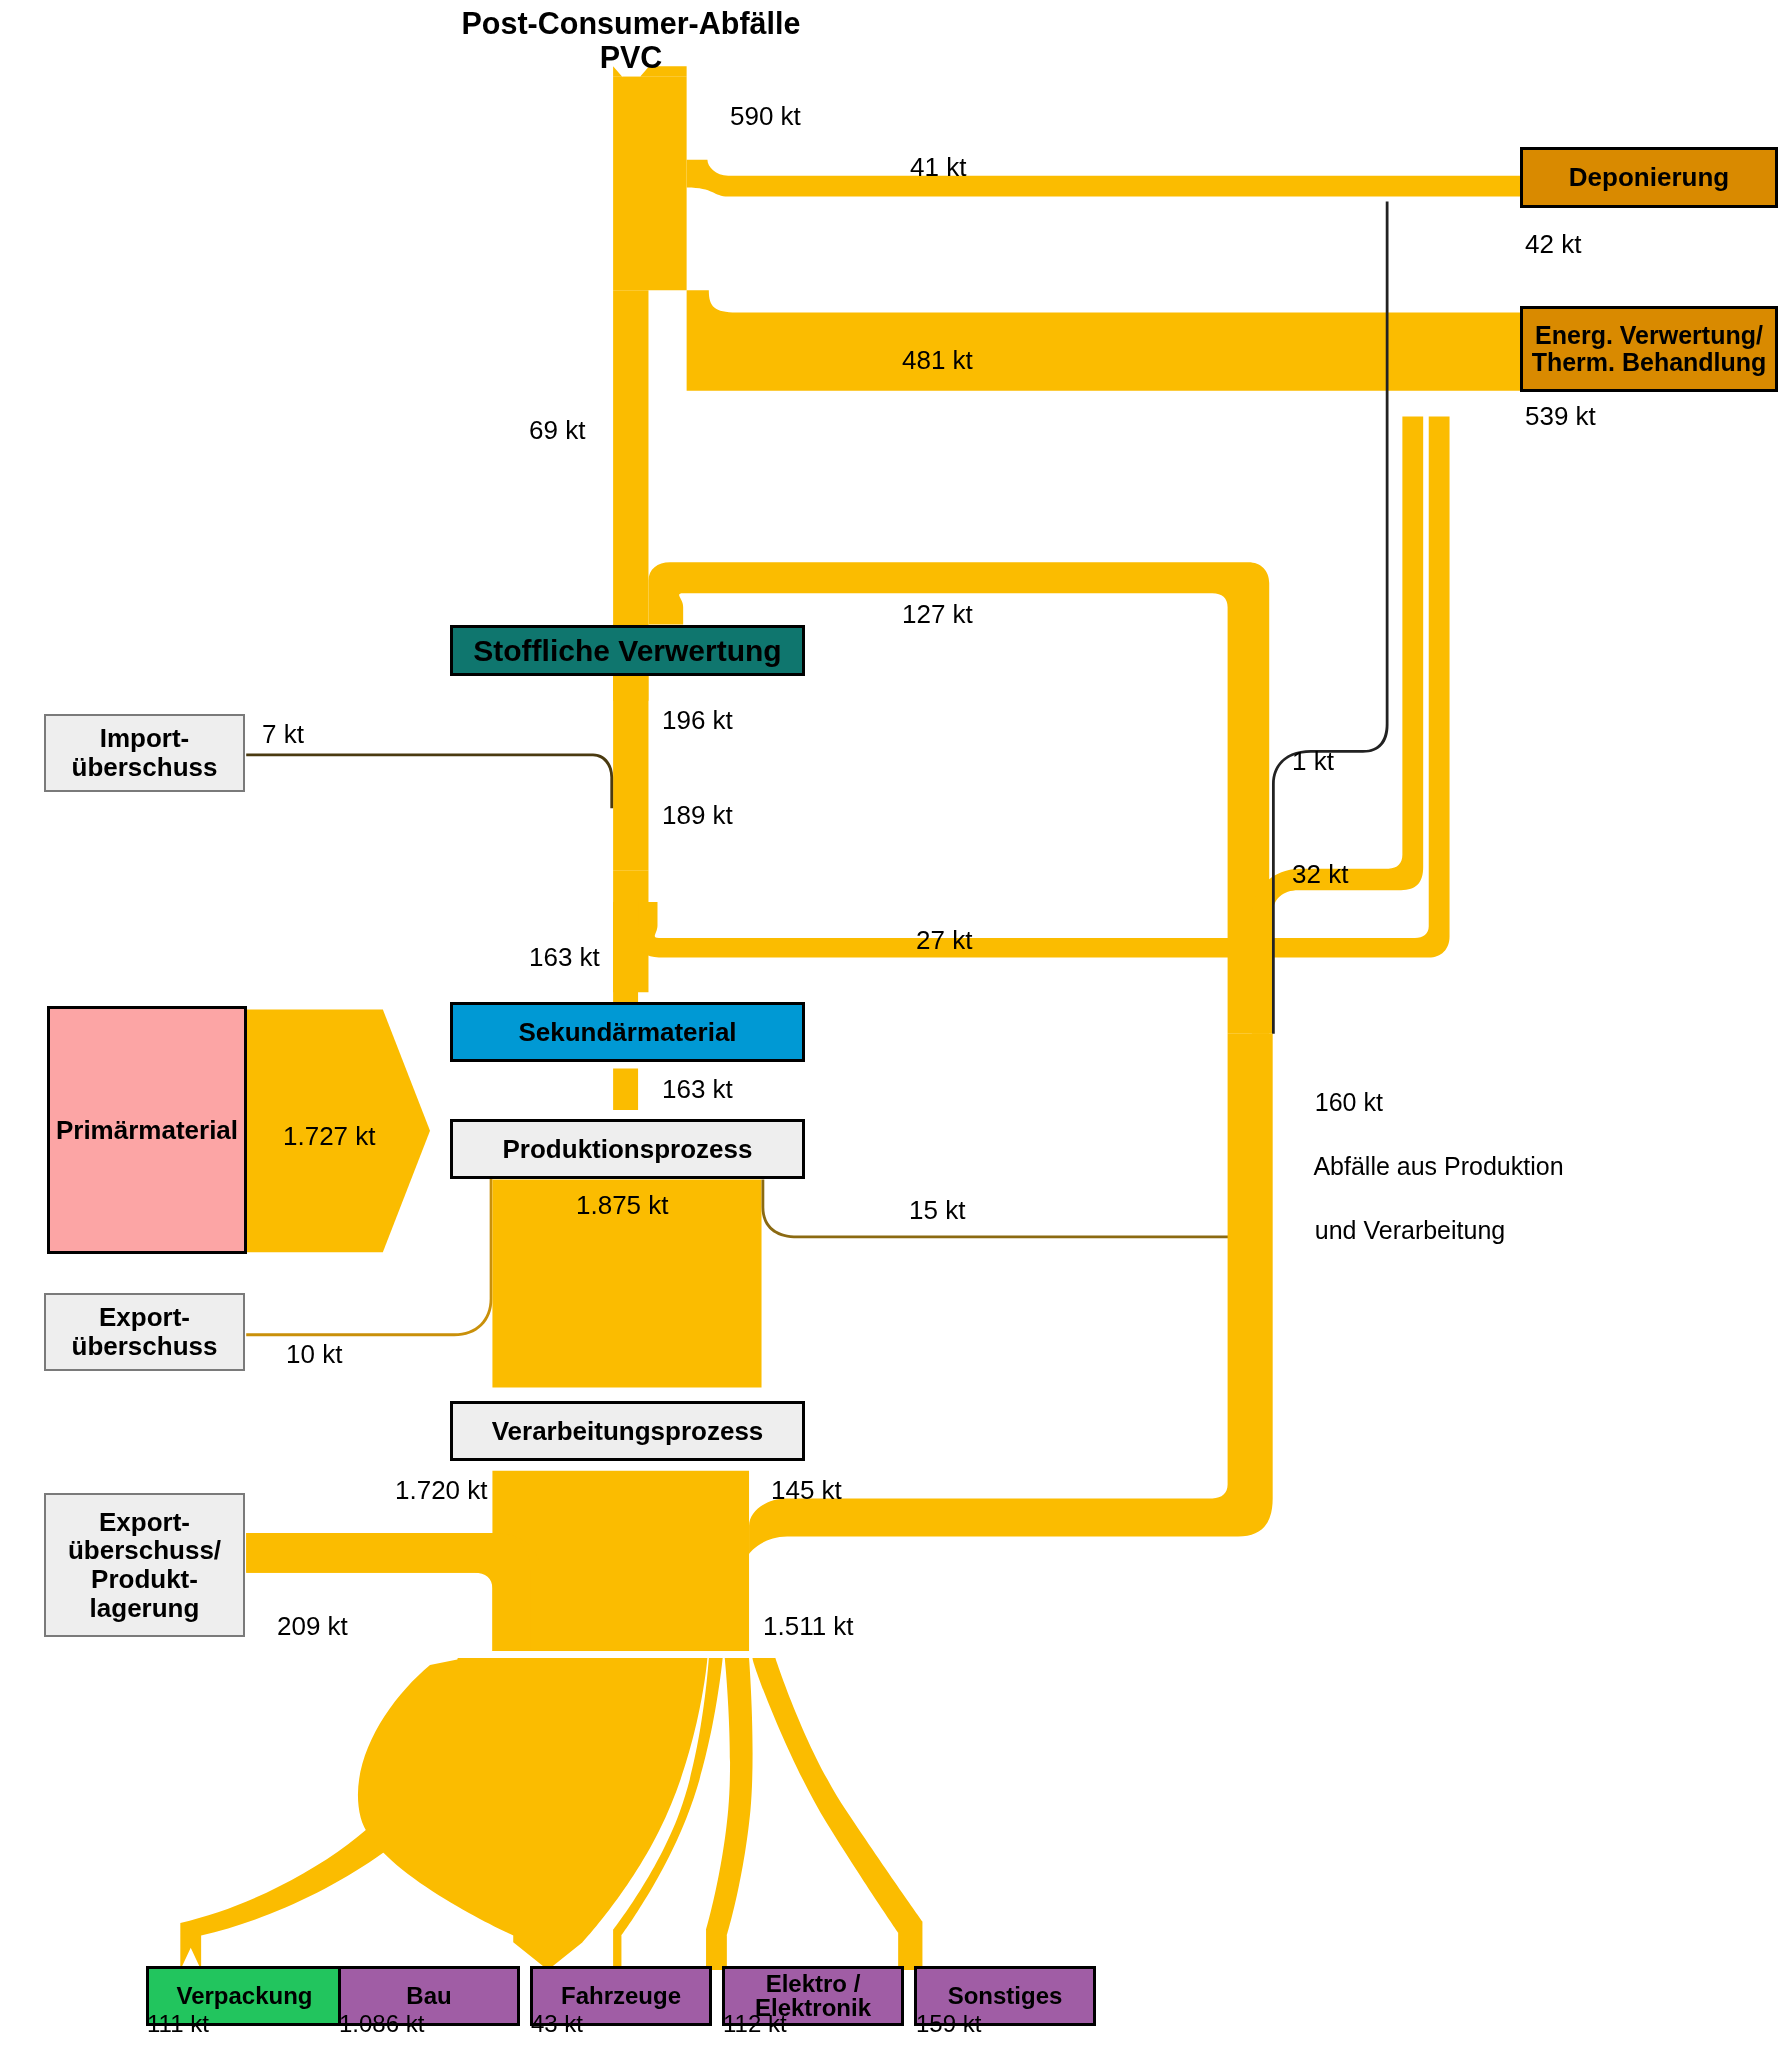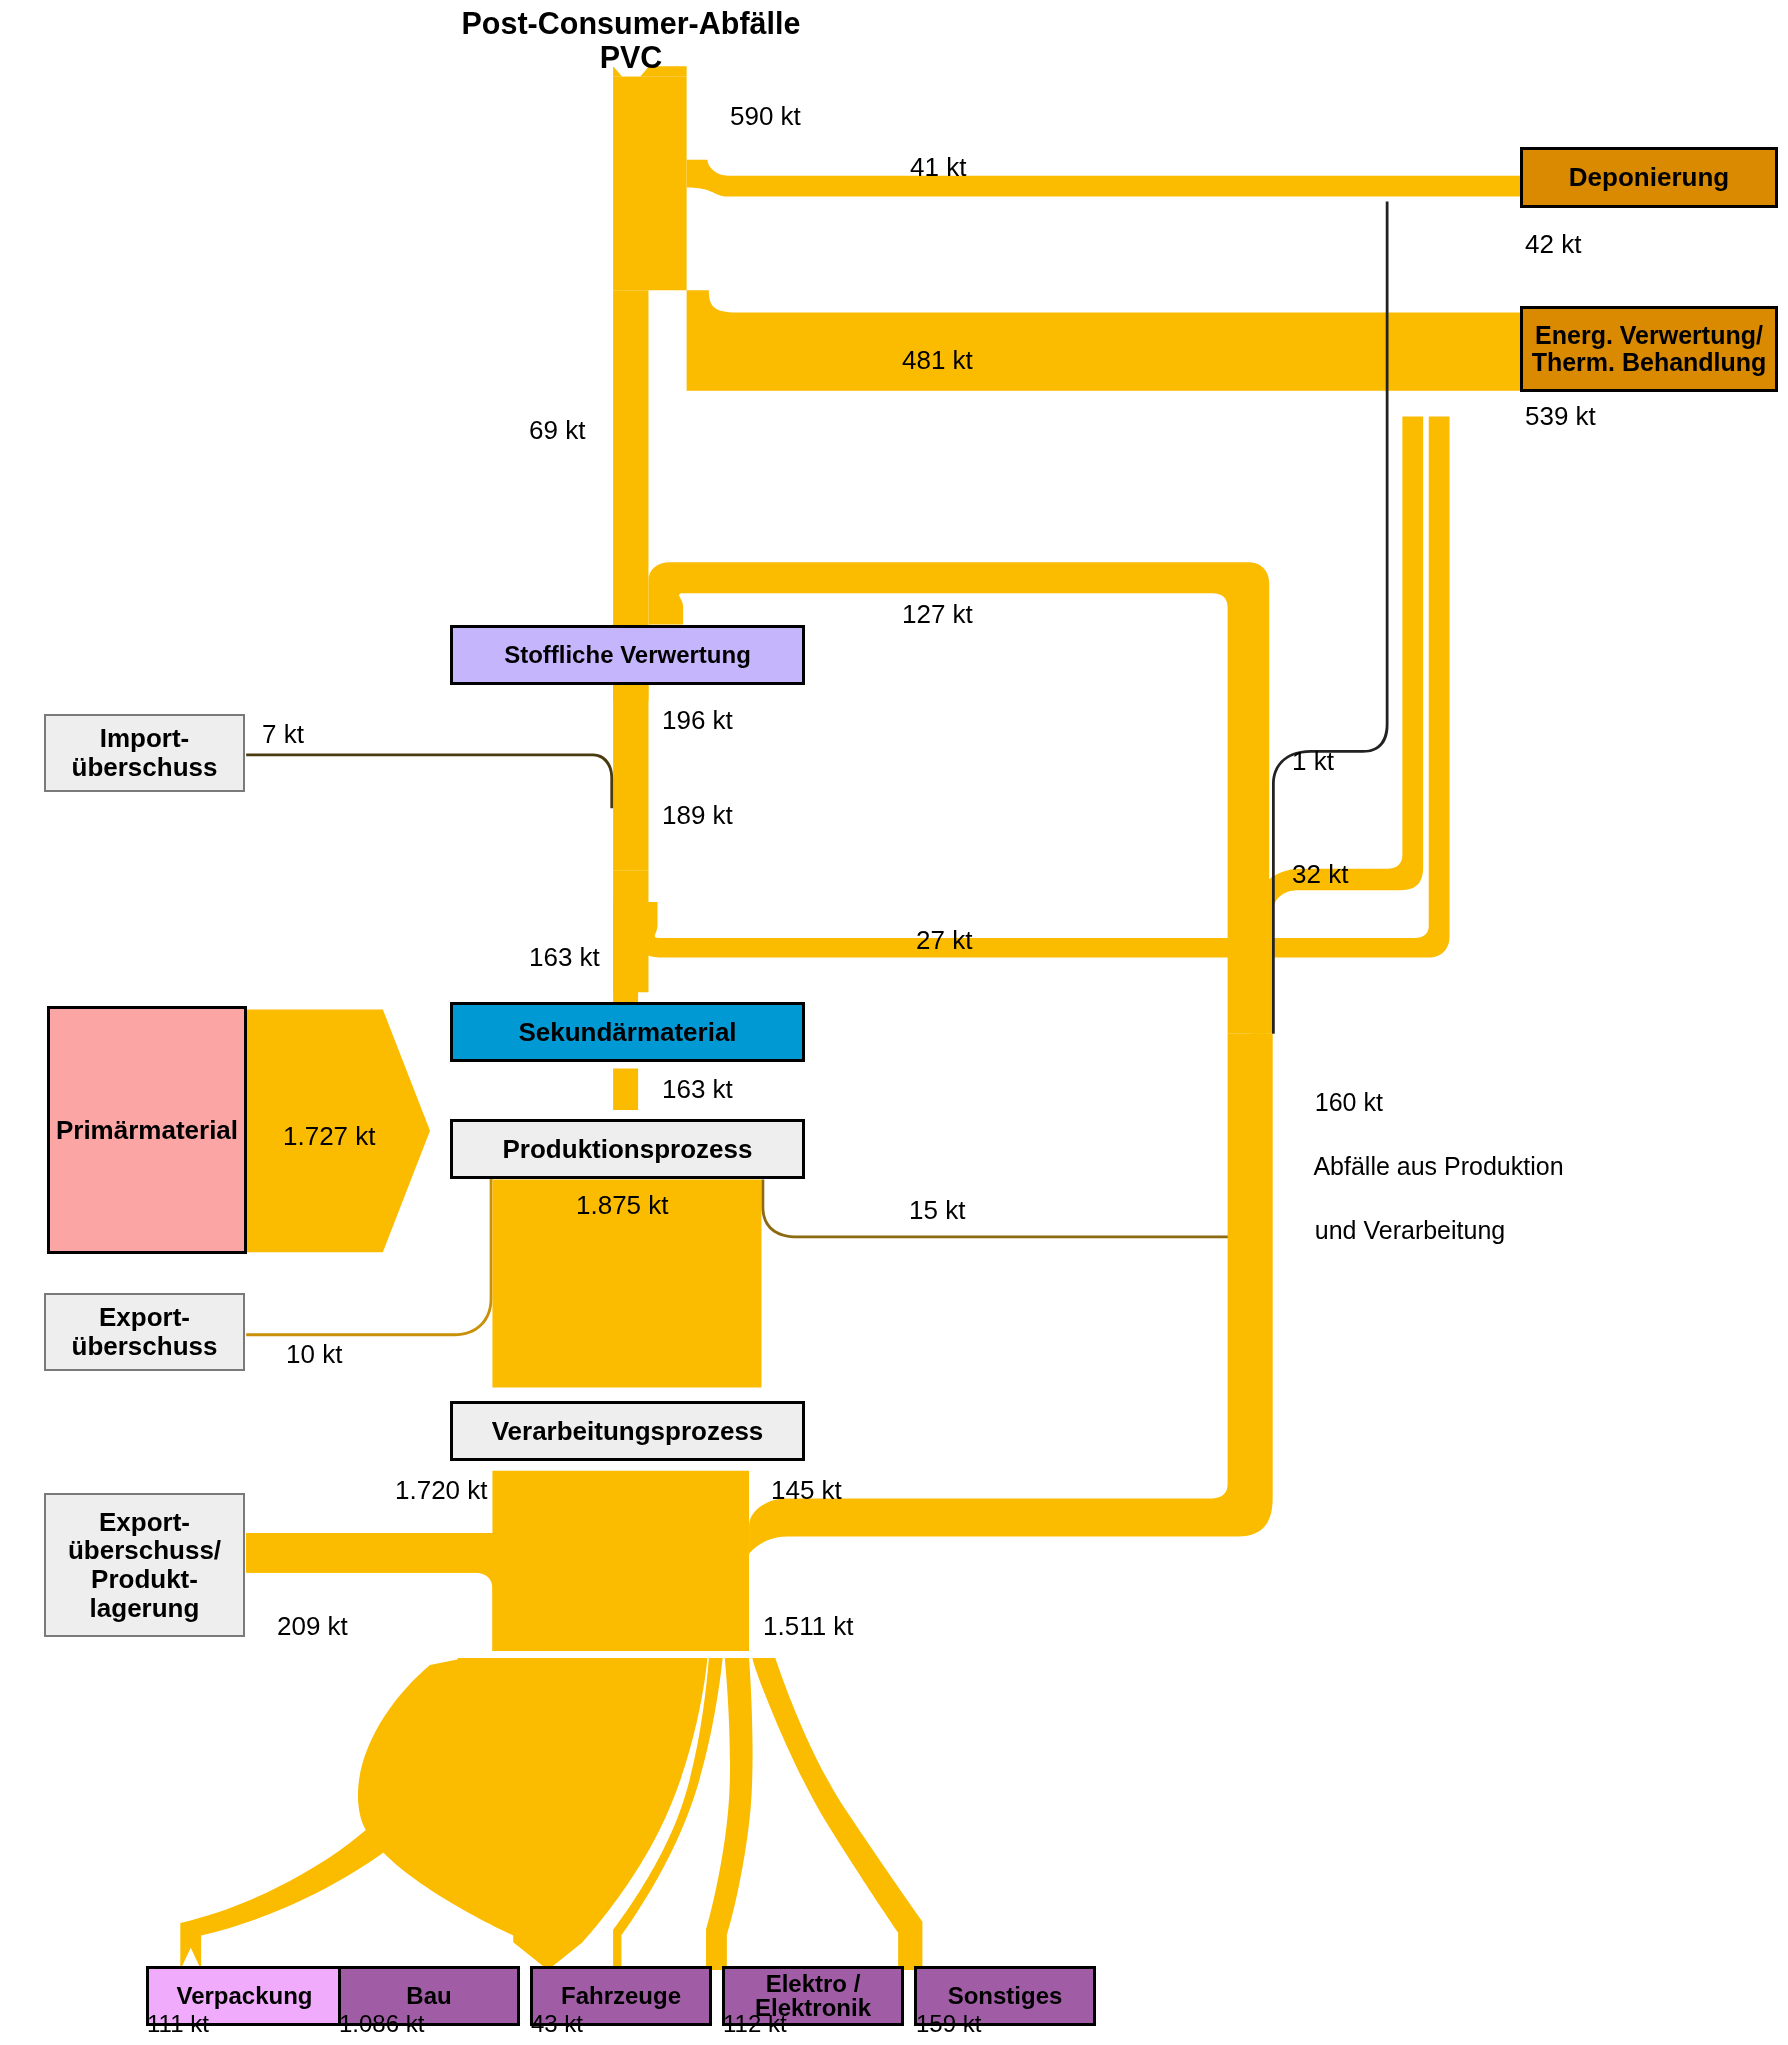--- a/index.html
+++ b/index.html
@@ -83,21 +83,21 @@
     <span>Deponierung</span>
   </div>
   <div class="lbl flow-lbl" style="left:1525px;top:229px;">42 kt</div>
 
   <div class="nodebox nb-dark" style="left:1520px;top:306px;width:258px;height:86px;background:#D98A00;font-size:25px;white-space:pre-line;">
     <span>Energ. Verwertung/
 Therm. Behandlung</span>
   </div>
   <div class="lbl flow-lbl" style="left:1525px;top:401px;">539 kt</div>
 
-  <div class="nodebox nb-dark" style="left:450px;top:625px;width:355px;height:60px;background:#c4b5fd;font-size:24px;">
+  <div class="nodebox nb-dark" style="left:450px;top:625px;width:355px;height:51px;background:#0f766e;font-size:30px;">
     <span>Stoffliche Verwertung</span>
   </div>
   <div class="lbl flow-lbl" style="left:662px;top:705px;">196 kt</div>
 
 
   <div class="nodebox nb-dark" style="left:450px;top:1002px;width:355px;height:60px;background:#0099D4;font-size:26px;">
     <span>Sekundärmaterial</span>
   </div>
 
   <div class="nodebox nb-dark" style="left:47px;top:1006px;width:200px;height:248px;background:#fca5a5;font-size:26px;">
@@ -122,21 +122,21 @@
 überschuss</span>
   </div>
 
   <div class="nodebox nb-grey" style="left:44px;top:1493px;width:201px;height:144px;font-size:26px;white-space:pre-line;">
     <span>Export-
 überschuss/
 Produkt-
 lagerung</span>
   </div>
 
-  <div class="nodebox nb-dark" style="left:146px;top:1966px;width:197px;height:60px;background:#f0abfc;font-size:24px;">
+  <div class="nodebox nb-dark" style="left:146px;top:1966px;width:197px;height:60px;background:#22c55e;font-size:24px;">
     <span>Verpackung</span>
   </div>
   <div class="lbl flow-lbl" style="left:147px;top:2010px;font-size:24px;">111 kt</div>
 
   <div class="nodebox nb-dark" style="left:338px;top:1966px;width:182px;height:60px;background:#A05DA5;font-size:24px;">
     <span>Bau</span>
   </div>
   <div class="lbl flow-lbl" style="left:339px;top:2010px;font-size:24px;">1.086 kt</div>
 
   <div class="nodebox nb-dark" style="left:530px;top:1966px;width:182px;height:60px;background:#A05DA5;font-size:24px;">

